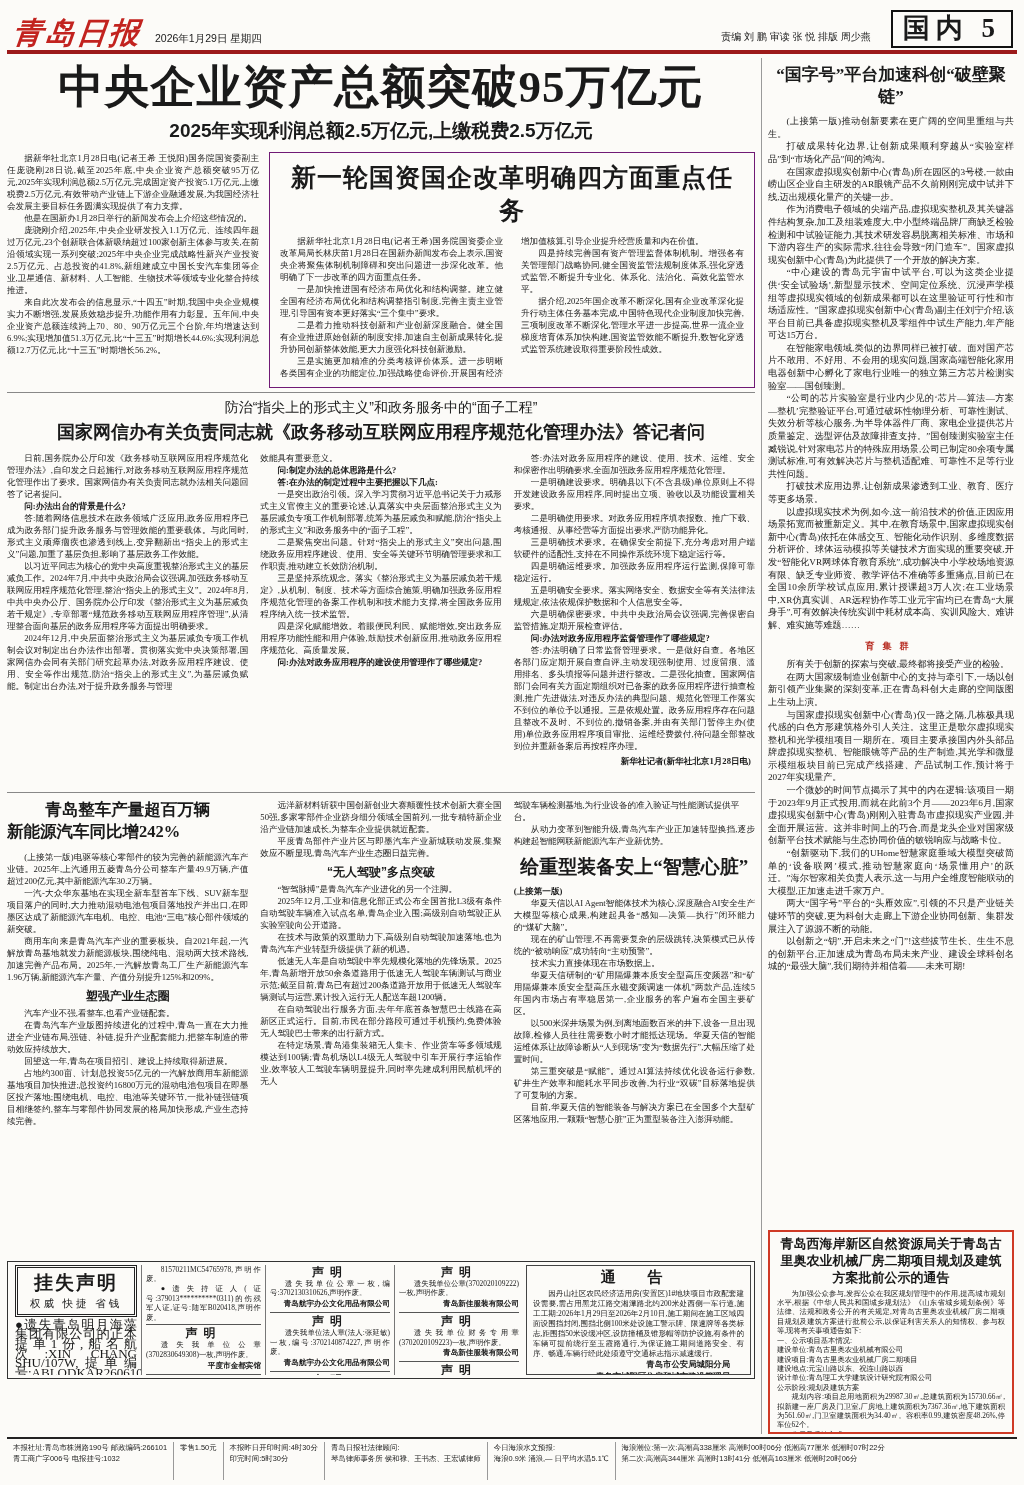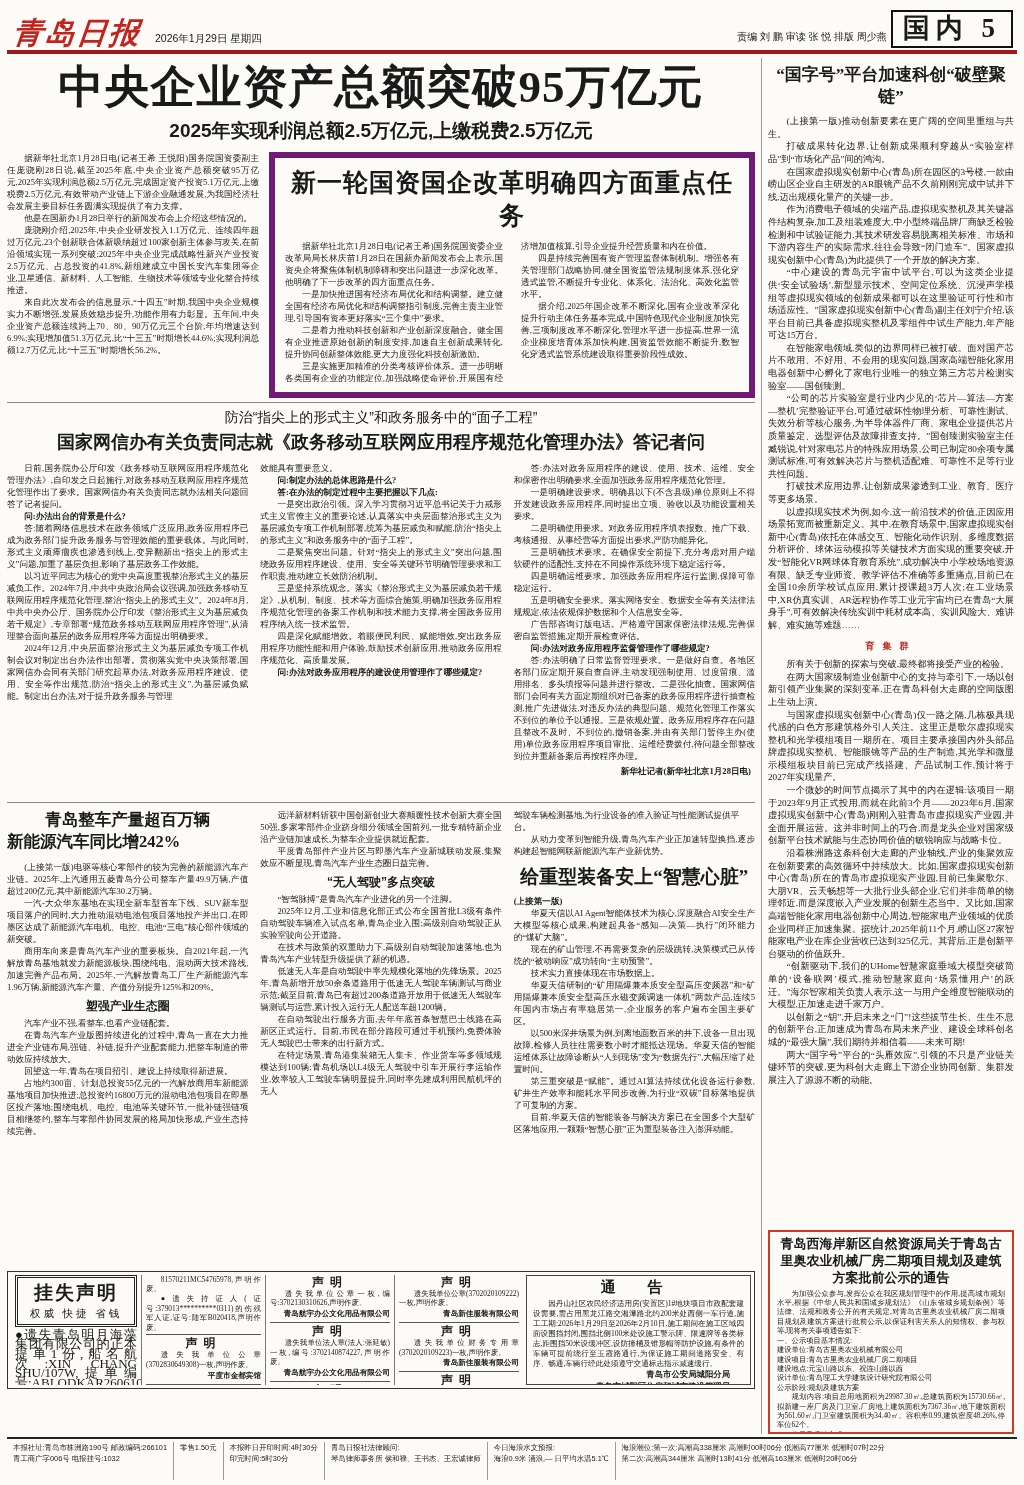--- a/index.html
+++ b/index.html
@@ -3,21 +3,21 @@
 <meta charset="utf-8">
 <style>
   html,body{margin:0;padding:0;background:#e8e6e0;}
   .page{width:1024px;height:1485px;margin:0 auto;background:#fcfbf8;color:#1a1a1a;
         font-family:"Liberation Serif","DejaVu Serif",serif;overflow:hidden;box-sizing:border-box;padding:0 7px;}
   
   .hdr{height:50px;display:flex;align-items:flex-end;justify-content:space-between;padding:4px 4px 2px 6px;box-sizing:border-box;}
   .mast{display:flex;align-items:flex-end;gap:14px;}
   .logo{font-size:30px;font-weight:bold;font-style:italic;color:#c2231f;letter-spacing:2px;line-height:1;transform:skewX(-6deg);}
   .dateline{font-size:10.5px;font-family:"Liberation Sans",sans-serif;padding-bottom:2px;}
-  .hdr-right{display:flex;align-items:flex-end;gap:4px;}
+  .hdr-right{display:flex;align-items:flex-end;gap:20px;}
   .editors{font-size:10px;font-family:"Liberation Sans",sans-serif;padding-bottom:4px;}
   .secbox{border:2px solid #111;padding:1px 10px 2px;font-size:27px;font-weight:bold;letter-spacing:6px;line-height:1.15;}
   .redrule{height:4px;background:#9c1a1a;margin:0 0 4px;}
   
   .grid{display:flex;height:1376px;}
   .maincol{width:748px;display:flex;flex-direction:column;}
   .vrule{width:1px;background:#9a9a9a;margin:0 6px;}
   .rightcol{width:246px;display:flex;flex-direction:column;}
   .hr{border:0;border-top:1px solid #888;margin:4px 0;}
   
@@ -30,21 +30,21 @@
   .li.sub-red{color:#b93127;text-align:center;font-weight:bold;font-size:12px;letter-spacing:8px;margin:8px 0 6px;}
   .li.h2{font-size:19px;font-weight:bold;text-align:center;line-height:1.25;margin:8px 0 6px;}
   .li.h3{font-size:16.5px;font-weight:bold;text-align:center;line-height:1.35;}
   .li.h3b{font-size:16.5px;font-weight:bold;line-height:1.35;margin-bottom:8px;}
   
   .secA{padding-top:4px;}
   .bigH{font-size:45px;font-weight:bold;text-align:center;letter-spacing:1px;line-height:1.15;}
   .bigSub{font-size:19px;text-align:center;font-weight:bold;margin:4px 0 8px;font-family:"Liberation Sans",sans-serif;}
   .secA-row{display:flex;gap:10px;}
   .colA-left{width:252px;height:236px;overflow:hidden;}
-  .reformbox{flex:1;border:6px solid #701a75;padding:6px 10px;height:222px;box-sizing:content-box;overflow:hidden;}
+  .reformbox{flex:1;border:1px solid #701a75;padding:6px 10px;height:222px;box-sizing:content-box;overflow:hidden;}
   .reform-title{font-size:25px;font-weight:bold;text-align:center;margin:2px 0 8px;letter-spacing:1px;}
   .twocol{column-count:2;column-gap:18px;height:180px;overflow:hidden;}
   
   .kicker{font-size:14px;text-align:center;font-family:"Liberation Sans",sans-serif;margin-top:2px;}
   .midH{font-size:37px;font-weight:bold;text-align:center;letter-spacing:1px;line-height:1.2;}
   .midSub{font-size:18px;font-weight:bold;text-align:center;font-family:"Liberation Sans",sans-serif;margin:3px 0 8px;}
   .cols3{display:flex;gap:12px;}
   .cols3>div{flex:1;height:336px;overflow:hidden;}
   
   .secC{margin-top:2px;}
@@ -147,21 +147,21 @@
               <div class="li p">四是深化赋能增效。着眼便民利民、赋能增效,突出政务应用程序功能性能和用户体验,鼓励技术创新应用,推动政务应用程序规范化、高质量发展。</div>
               <div class="li q">问:办法对政务应用程序的建设使用管理作了哪些规定?</div>
             </div>
           <div>
               <div class="li p">答:办法对政务应用程序的建设、使用、技术、运维、安全和保密作出明确要求,全面加强政务应用程序规范化管理。</div>
               <div class="li p">一是明确建设要求。明确县以下(不含县级)单位原则上不得开发建设政务应用程序,同时提出立项、验收以及功能设置相关要求。</div>
               <div class="li p">二是明确使用要求。对政务应用程序填表报数、推广下载、考核通报、从事经营等方面提出要求,严防功能异化。</div>
               <div class="li p">三是明确技术要求。在确保安全前提下,充分考虑对用户端软硬件的适配性,支持在不同操作系统环境下稳定运行等。</div>
               <div class="li p">四是明确运维要求。加强政务应用程序运行监测,保障可靠稳定运行。</div>
               <div class="li p">五是明确安全要求。落实网络安全、数据安全等有关法律法规规定,依法依规保护数据和个人信息安全等。</div>
-              <div class="li p">广告部咨询订版电话。严格遵守国家保密法律法规,完善保密自监管措施,定期开展检查评估。</div>
+              <div class="li p">六是明确保密要求。中共中央政治局会议强调,完善保密自监管措施,定期开展检查评估。</div>
               <div class="li q">问:办法对政务应用程序监督管理作了哪些规定?</div>
               <div class="li p">答:办法明确了日常监督管理要求。一是做好自查。各地区各部门应定期开展自查自评,主动发现强制使用、过度留痕、滥用排名、多头填报等问题并进行整改。二是强化抽查。国家网信部门会同有关方面定期组织对已备案的政务应用程序进行抽查检测,推广先进做法,对违反办法的典型问题、规范化管理工作落实不到位的单位予以通报。三是依规处置。政务应用程序存在问题且整改不及时、不到位的,撤销备案,并由有关部门暂停主办(使用)单位政务应用程序项目审批、运维经费拨付,待问题全部整改到位并重新备案后再按程序办理。</div>
               <div class="li sign">新华社记者(新华社北京1月28日电)</div>
             </div>
         </div>
       </div>
 
       <hr class="hr">
 
       <div class="secC">
@@ -274,24 +274,23 @@
             <div class="li p">“中心建设的青岛元宇宙中试平台,可以为这类企业提供‘安全试验场’,新型显示技术、空间定位系统、沉浸声学模组等虚拟现实领域的创新成果都可以在这里验证可行性和市场适应性。”国家虚拟现实创新中心(青岛)副主任刘宁介绍,该平台目前已具备虚拟现实整机及零组件中试生产能力,年产能可达15万台。</div>
             <div class="li p">在智能家电领域,类似的边界同样已被打破。面对国产芯片不敢用、不好用、不会用的现实问题,国家高端智能化家用电器创新中心孵化了家电行业唯一的独立第三方芯片检测实验室——国创臻测。</div>
             <div class="li p">“公司的芯片实验室是行业内少见的‘芯片—算法—方案—整机’完整验证平台,可通过破坏性物理分析、可靠性测试、失效分析等核心服务,为半导体器件厂商、家电企业提供芯片质量鉴定、选型评估及故障排查支持。”国创臻测实验室主任臧锐说,针对家电芯片的特殊应用场景,公司已制定80余项专属测试标准,可有效解决芯片与整机适配难、可靠性不足等行业共性问题。</div>
             <div class="li p">打破技术应用边界,让创新成果渗透到工业、教育、医疗等更多场景。</div>
             <div class="li p">以虚拟现实技术为例,如今,这一前沿技术的价值,正因应用场景拓宽而被重新定义。其中,在教育场景中,国家虚拟现实创新中心(青岛)依托在体感交互、智能化动作识别、多维度数据分析评价、球体运动模拟等关键技术方面实现的重要突破,开发“智能化VR网球体育教育系统”,成功解决中小学校场地资源有限、缺乏专业师资、教学评估不准确等多重痛点,目前已在全国10余所学校试点应用,累计授课超3万人次;在工业场景中,XR仿真实训、AR远程协作等工业元宇宙均已在青岛“大展身手”,可有效解决传统实训中耗材成本高、实训风险大、难讲解、难实施等难题……</div>
             <div class="li sub-red">育集群</div>
             <div class="li p">所有关于创新的探索与突破,最终都将接受产业的检验。</div>
             <div class="li p">在两大国家级制造业创新中心的支持与牵引下,一场以创新引领产业集聚的深刻变革,正在青岛科创大走廊的空间版图上生动上演。</div>
             <div class="li p">与国家虚拟现实创新中心(青岛)仅一路之隔,几栋极具现代感的白色方形建筑格外引人关注。这里正是歌尔虚拟现实整机和光学模组项目一期所在。项目主要承接国内外头部品牌虚拟现实整机、智能眼镜等产品的生产制造,其光学和微显示模组板块目前已完成产线搭建、产品试制工作,预计将于2027年实现量产。</div>
             <div class="li p">一个微妙的时间节点揭示了其中的内在逻辑:该项目一期于2023年9月正式投用,而就在此前3个月——2023年6月,国家虚拟现实创新中心(青岛)刚刚入驻青岛市虚拟现实产业园,并全面开展运营。这并非时间上的巧合,而是龙头企业对国家级创新平台技术赋能与生态协同价值的敏锐响应与战略卡位。</div>
-            <div class="li p">沿着株洲路这条科创大走廊的产业轴线,产业的集聚效应在创新要素的高效循环中持续放大。比如,国家虚拟现实创新中心(青岛)所在的青岛市虚拟现实产业园,目前已集聚歌尔、大朋VR、云天畅想等一大批行业头部企业,它们并非简单的物理邻近,而是深度嵌入产业发展的创新生态当中。又比如,国家高端智能化家用电器创新中心周边,智能家电产业领域的优质企业同样正加速集聚。据统计,2025年前11个月,崂山区27家智能家电产业在库企业营收已达到325亿元。其背后,正是创新平台驱动的价值跃升。</div>
             <div class="li p">“创新驱动下,我们的UHome智慧家庭垂域大模型突破简单的‘设备联网’模式,推动智慧家庭向‘场景懂用户’的跃迁。”海尔智家相关负责人表示,这一与用户全维度智能联动的大模型,正加速走进千家万户。</div>
+            <div class="li p">两大“国字号”平台的“头雁效应”,引领的不只是产业链关键环节的突破,更为科创大走廊上下游企业协同创新、集群发展注入了源源不断的动能。</div>
             <div class="li p">以创新之“钥”,开启未来之“门”!这些拔节生长、生生不息的创新平台,正加速成为青岛布局未来产业、建设全球科创名城的“最强大脑”,我们期待并相信着——未来可期!</div>
-            <div class="li p">两大“国字号”平台的“头雁效应”,引领的不只是产业链关键环节的突破,更为科创大走廊上下游企业协同创新、集群发展注入了源源不断的动能。</div>
           </div>
       </div>
       <div class="redbox">
         <div class="redbox-title">青岛西海岸新区自然资源局关于青岛古里奥农业机械厂房二期项目规划及建筑方案批前公示的通告</div>
         <div>
             <div class="li p">为加强公众参与,发挥公众在我区规划管理中的作用,提高城市规划水平,根据《中华人民共和国城乡规划法》《山东省城乡规划条例》等法律、法规和政务公开的有关规定,对青岛古里奥农业机械厂房二期项目规划及建筑方案进行批前公示,以保证利害关系人的知情权、参与权等,现将有关事项通告如下:</div>
             <div class="li li">一、公示项目基本情况:</div>
             <div class="li li">建设单位:青岛古里奥农业机械有限公司</div>
             <div class="li li">建设项目:青岛古里奥农业机械厂房二期项目</div>
             <div class="li li">建设地点:元宝山路以东、祝连山路以西</div>

